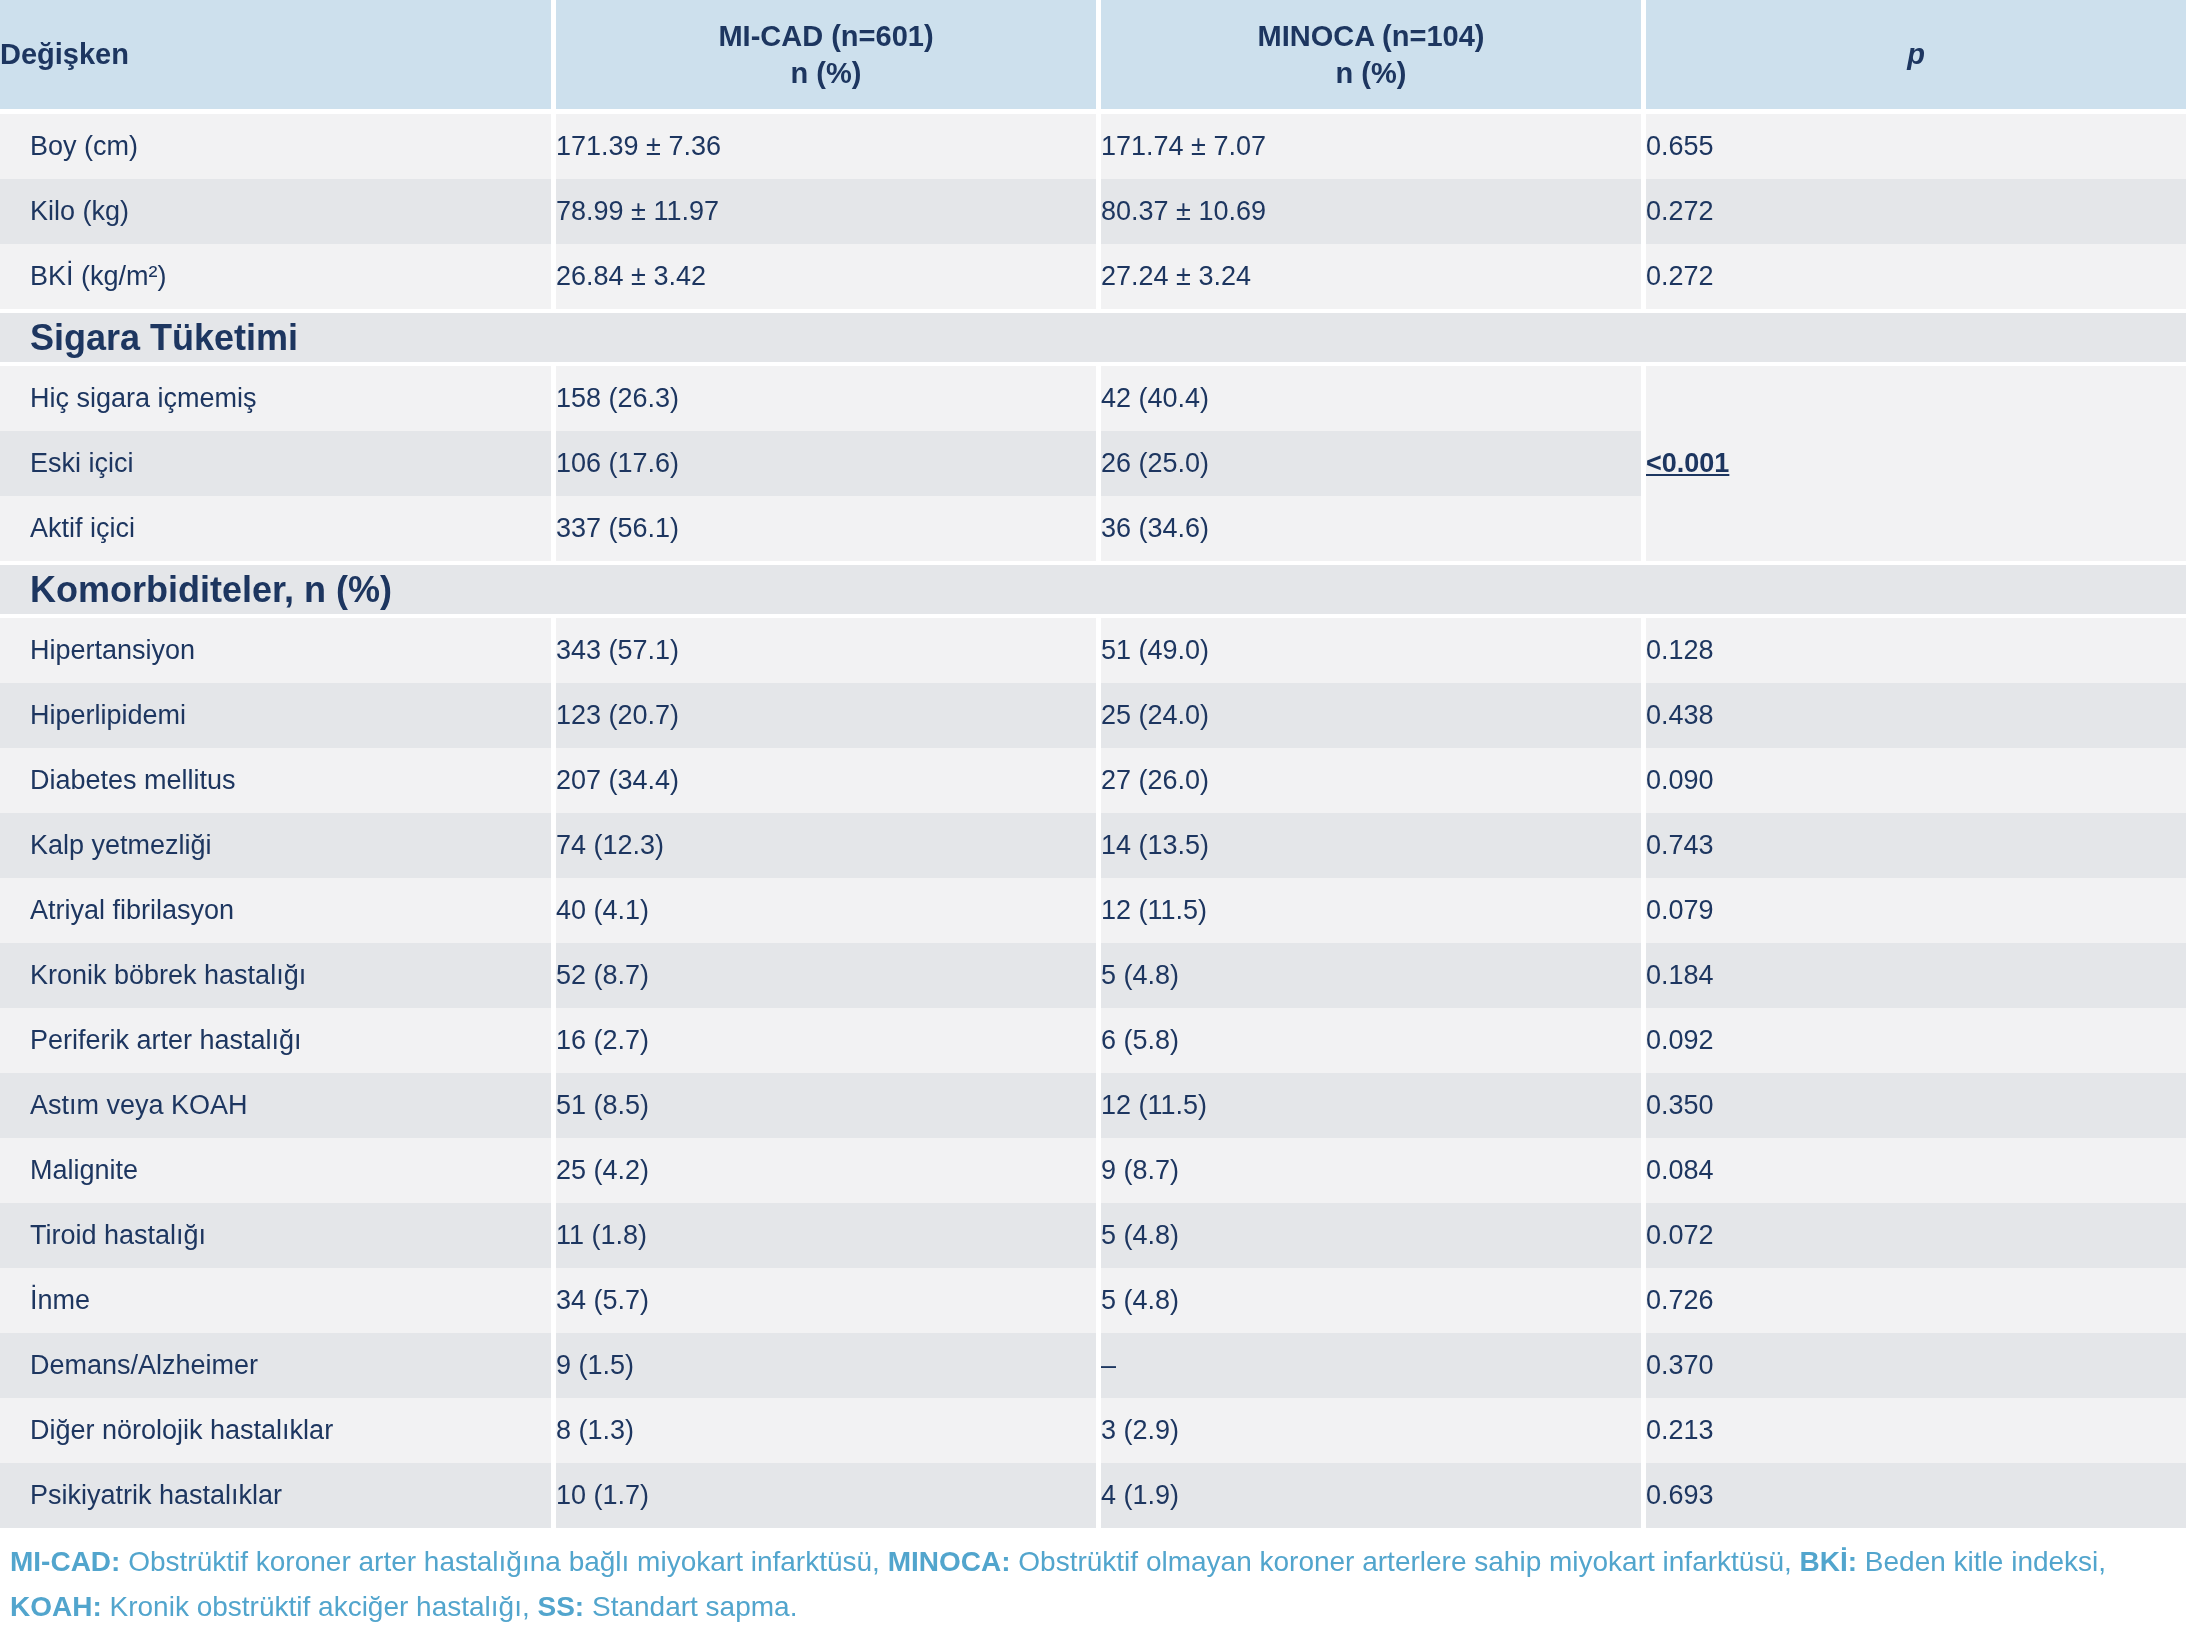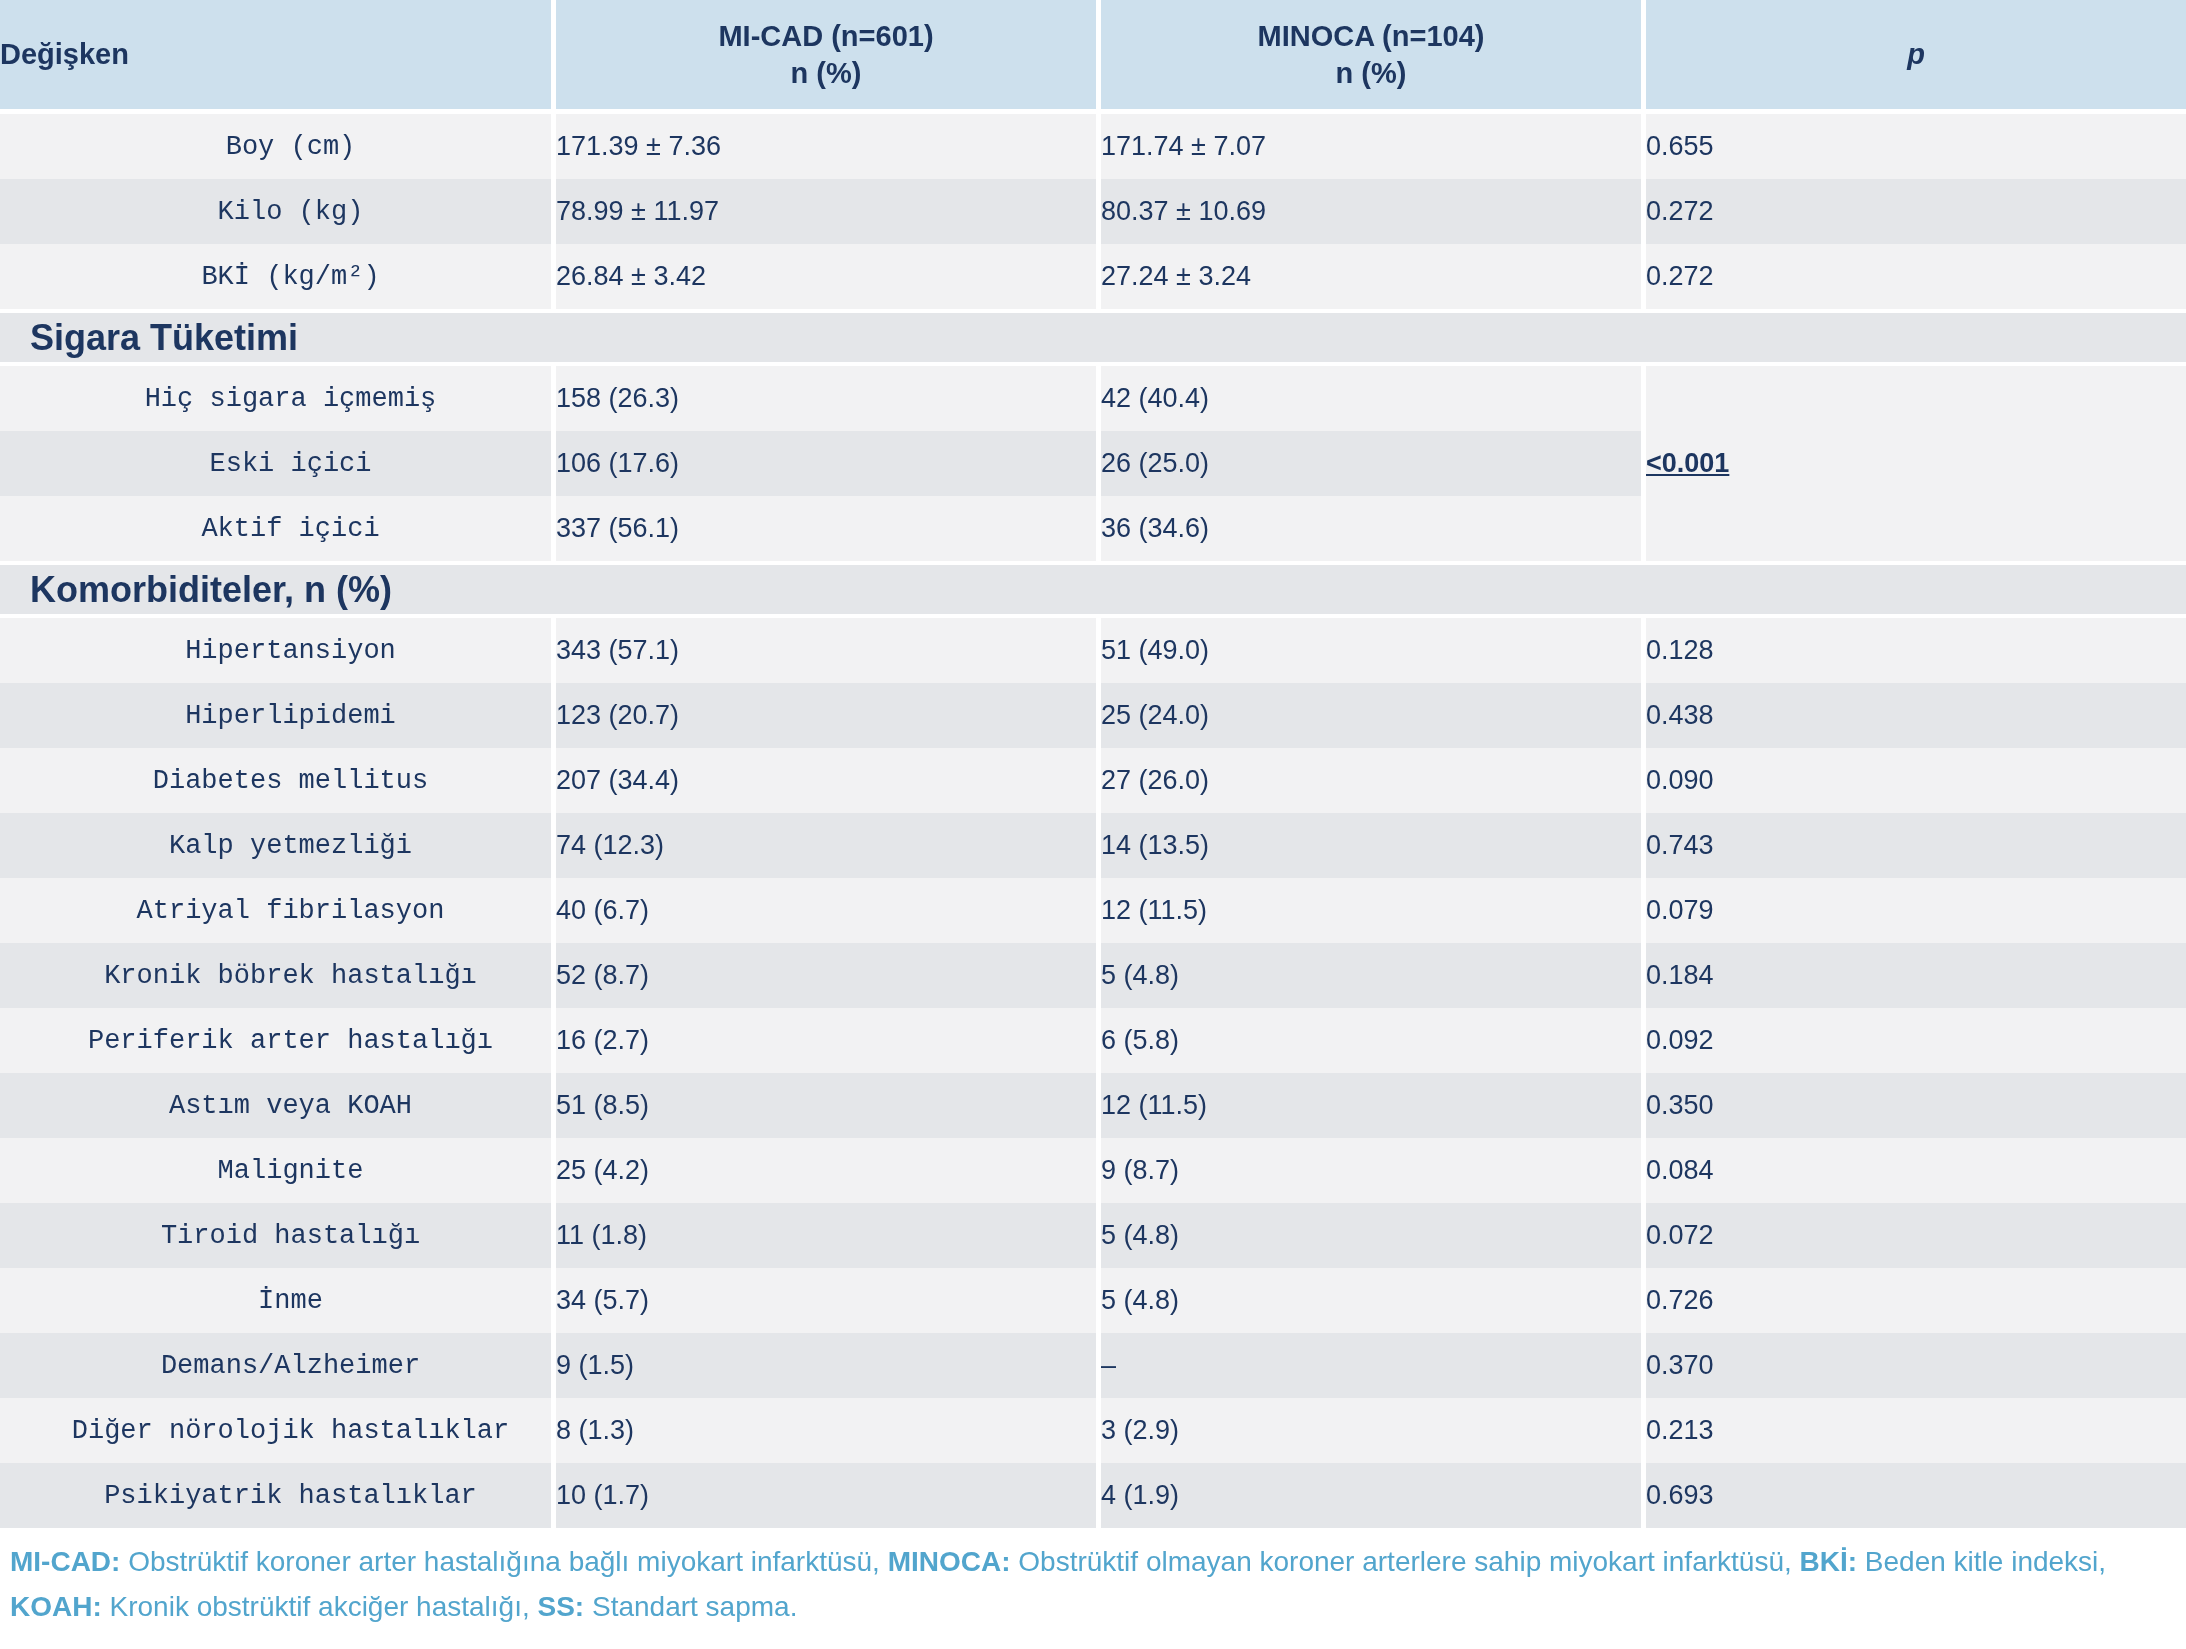--- a/index.html
+++ b/index.html
@@ -46,23 +46,22 @@
   }
   .p-italic{font-style:italic;}
 
   tbody tr{height:65px;}
   tbody tr.section-tr{height:57px;}
   tbody td{
     font-size:27px;
     vertical-align:middle;
   }
   td.label-cell{
-    text-align:center;
+    text-align:left;
     padding-left:30px;
-    font-family:Liberation Mono, monospace;
   }
   td.val-cell{
   }
   td.section-cell{
     font-weight:bold;
     font-size:36px;
     text-align:left;
     padding-left:30px;
     border-top:4px solid var(--gap);
     border-bottom:4px solid var(--gap);
@@ -168,21 +167,21 @@
         <td class="val-cell bordered light">0.090</td>
       </tr>
       <tr>
         <td class="label-cell dark">Kalp yetmezliği</td>
         <td class="val-cell bordered dark">74 (12.3)</td>
         <td class="val-cell bordered dark">14 (13.5)</td>
         <td class="val-cell bordered dark">0.743</td>
       </tr>
       <tr>
         <td class="label-cell light">Atriyal fibrilasyon</td>
-        <td class="val-cell bordered light">40 (6.7)</td>
+        <td class="val-cell bordered light">40 (4.1)</td>
         <td class="val-cell bordered light">12 (11.5)</td>
         <td class="val-cell bordered light">0.079</td>
       </tr>
       <tr>
         <td class="label-cell dark">Kronik böbrek hastalığı</td>
         <td class="val-cell bordered dark">52 (8.7)</td>
         <td class="val-cell bordered dark">5 (4.8)</td>
         <td class="val-cell bordered dark">0.184</td>
       </tr>
       <tr>

